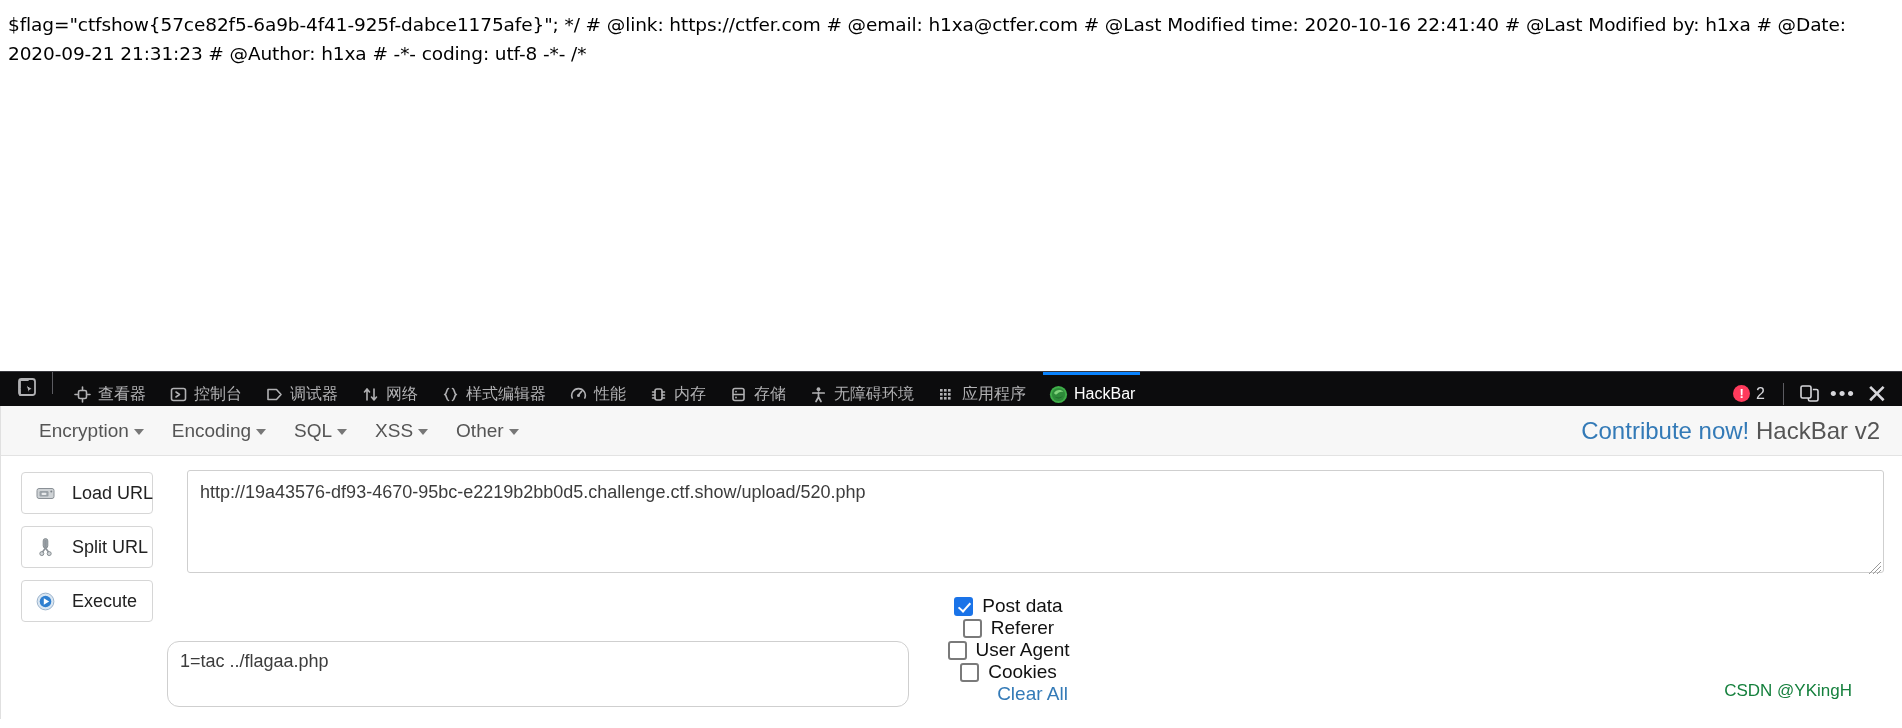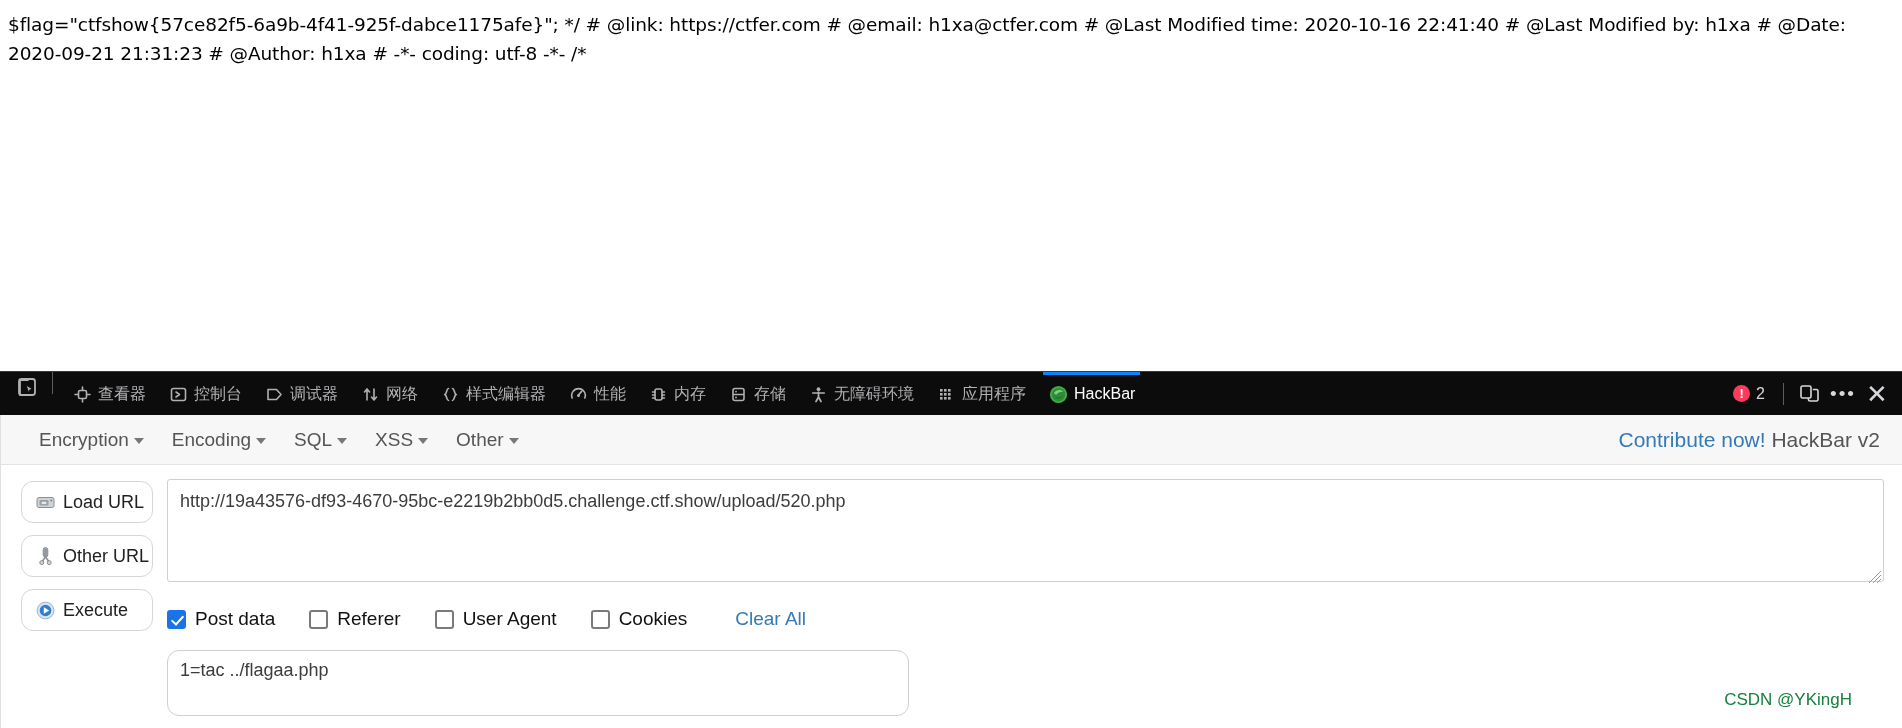--- a/index.html
+++ b/index.html
@@ -107,21 +107,21 @@
     display: flex; align-items: center; justify-content: center;
     cursor: pointer;
     color: #d7d7db;
   }
   .dots { letter-spacing: 2px; font-size: 19px; line-height: 1; color: #d7d7db; }
   .closex { font-size: 26px; line-height: 1; color: #d7d7db; font-weight: 300; }
 
   
   .hackbar {
     position: absolute;
-    left: 0; top: 415px;
+    left: 0; top: 406px;
     width: 1902px; height: 313px;
     background: #ffffff;
     border-left: 1px solid #e0e0e0;
   }
   .hb-menubar {
     display: flex;
     align-items: center;
     height: 50px;
     background: #f7f7f7;
     border-bottom: 1px solid #e3e3e3;
@@ -138,21 +138,21 @@
   }
   .caret {
     width: 0; height: 0;
     border-left: 5px solid transparent;
     border-right: 5px solid transparent;
     border-top: 6px solid #777;
     margin-top: 3px;
   }
   .hb-contrib {
     margin-left: auto;
-    font-size: 21px;
+    font-size: 24px;
     color: #555;
     padding-right: 6px;
   }
   .hb-contrib a { color: #337ab7; text-decoration: none; cursor: pointer; }
 
   .hb-body {
     display: flex;
     padding: 14px 18px 0 20px;
     gap: 14px;
   }
@@ -160,25 +160,25 @@
     display: flex;
     flex-direction: column;
     gap: 12px;
     width: 132px;
     flex-shrink: 0;
     padding-top: 2px;
   }
   .hb-sidebtn {
     display: flex;
     align-items: center;
-    gap: 7px;
+    gap: 16px;
     height: 42px;
     padding: 0 12px;
     border: 1px solid #d6d6d6;
-    border-radius: 12px;
+    border-radius: 4px;
     background: #ffffff;
     font-size: 18px;
     color: #222;
     cursor: pointer;
     white-space: nowrap;
   }
   .ico { width: 22px; height: 22px; flex-shrink: 0; display: flex; align-items: center; justify-content: center; }
 
   .hb-main {
     flex: 1;
@@ -194,33 +194,34 @@
     padding: 9px 12px;
     font-size: 18px;
     color: #3c3c3c;
     font-family: "Liberation Sans", sans-serif;
     resize: none;
     outline: none;
     line-height: 1.35;
     background: #fff;
     position: relative;
   }
-  .url-wrap { position: relative; }
+  .url-wrap { position: relative; margin-left: 20px; }
   .resize-grip {
     position: absolute;
     right: 2px; bottom: 2px;
     width: 14px; height: 14px;
     pointer-events: none;
   }
   .chk-row {
     display: flex;
     align-items: center;
     gap: 0;
     margin-top: 18px;
     height: 30px;
+    flex-direction: column;
   }
   .chk-item {
     display: flex;
     align-items: center;
     gap: 9px;
     margin-right: 34px;
     font-size: 19px;
     color: #111;
     cursor: pointer;
   }
@@ -492,21 +493,21 @@
       <div class="hb-sidebtn">
         <span class="ico">
           <svg width="21" height="21" viewBox="0 0 21 21">
             <rect x="8.2" y="1.6" width="4.6" height="9.5" rx="2.3" fill="#b9bec3" stroke="#7d8489" stroke-width="0.9"></rect>
             <path d="M9.3 2.6 v8 M10.5 2.6 v8 M11.7 2.6 v8" stroke="#7d8489" stroke-width="0.7"></path>
             <path d="M10.5 11 L7.3 15.2 M10.5 11 L13.7 15.2" stroke="#8a9096" stroke-width="1.6" fill="none"></path>
             <circle cx="6.8" cy="16.6" r="2" fill="#cfd3d6" stroke="#7d8489" stroke-width="0.9"></circle>
             <circle cx="14.2" cy="16.6" r="2" fill="#cfd3d6" stroke="#7d8489" stroke-width="0.9"></circle>
           </svg>
         </span>
-        <span>Other URL</span>
+        <span>Split URL</span>
       </div>
 
       <div class="hb-sidebtn">
         <span class="ico">
           <svg width="21" height="21" viewBox="0 0 21 21">
             <circle cx="10.5" cy="10.5" r="8.4" fill="#d9e6f2" stroke="#9db4cc" stroke-width="1"></circle>
             <circle cx="10.5" cy="10.5" r="5.8" fill="#2f7fd0"></circle>
             <path d="M8.8 7.3 L14.2 10.5 L8.8 13.7 Z" fill="#ffffff"></path>
           </svg>
         </span>

